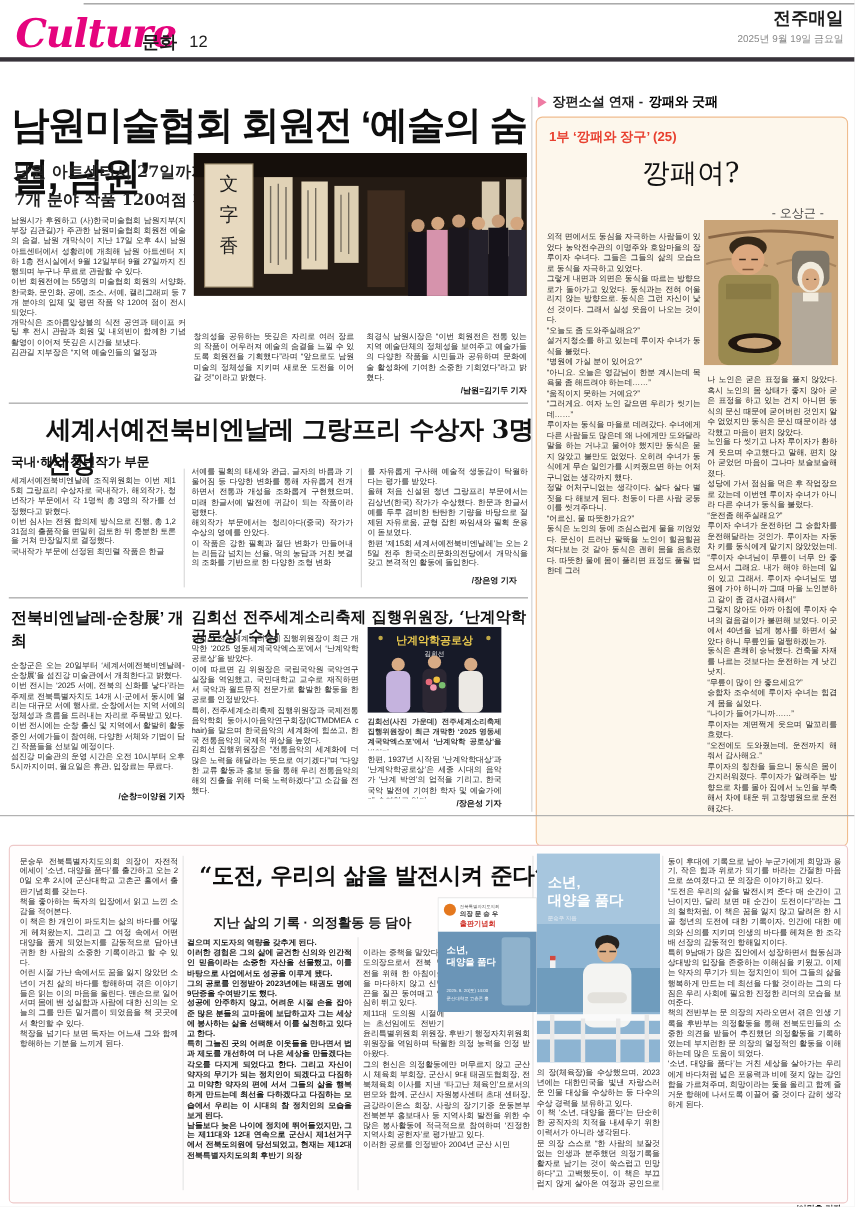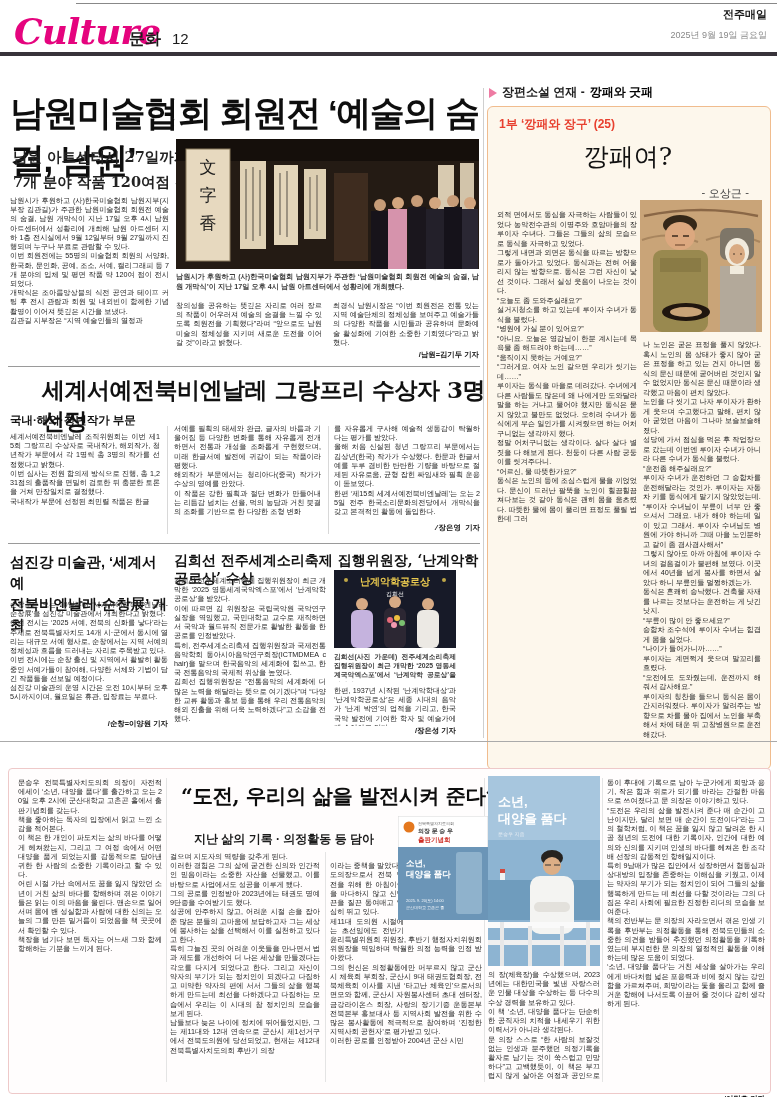--- a/index.html
+++ b/index.html
@@ -28,21 +28,21 @@
 </style>
 </head>
 <body>
 
 <div class="page">
 
   <div class="abs hrule" style="left:76px;top:3px;width:701px;background:#888;"></div>
   <div class="abs serif" style="left:14px;top:10px;font-size:36px;font-style:italic;font-weight:bold;color:#e5047e;letter-spacing:-1px;">Culture</div>
   <div class="abs" style="left:129px;top:29px;font-size:16px;font-weight:bold;">문화</div>
   <div class="abs" style="left:172px;top:30px;font-size:15px;">12</div>
-  <div class="abs" style="right:10px;top:7px;font-size:11px;font-weight:bold;text-align:right;">전주매일</div>
+  <div class="abs" style="right:10px;top:7px;font-size:16px;font-weight:bold;text-align:right;">전주매일</div>
   <div class="abs" style="right:10px;top:29px;font-size:9px;color:#888;text-align:right;">2025년 9월 19일 금요일</div>
   <div class="abs" style="left:0;top:52px;width:777px;height:4px;background:#38333a;"></div>
 
   <div class="abs headline1" style="left:10px;top:90px;width:472px;">남원미술협회 회원전 ‘예술의 숨결, 남원’</div>
   <div class="abs serif subhead1" style="left:13px;top:144px;">
     <div>남원 아트센터서 27일까지</div>
     <div>7개 분야 작품 120여점 전시</div>
   </div>
 
   <svg class="abs" style="left:176px;top:139px;" width="303" height="130" viewBox="0 0 303 130">
@@ -69,21 +69,20 @@
       <circle cx="241" cy="62" r="6" fill="#c79c78"></circle>
         <rect x="232" y="68" width="18" height="62" fill="#1a161d"></rect>
       <circle cx="259" cy="64" r="6" fill="#d3a67f"></circle>
         <rect x="250" y="70" width="18" height="60" fill="#23202a"></rect>
       <circle cx="277" cy="62" r="6" fill="#c79c78"></circle>
         <rect x="268" y="68" width="18" height="62" fill="#15121a"></rect>
       <circle cx="294" cy="64" r="6" fill="#d3a67f"></circle>
         <rect x="286" y="70" width="16" height="60" fill="#2a2733"></rect>
     </g>
   </svg>
-  <div class="abs caption" style="left:176px;top:272px;width:303px;height:24px;">남원시가 후원하고 (사)한국미술협회 남원지부가 주관한 ‘남원미술협회 회원전 예술의 숨결, 남원 개막식’이 지난 17일 오후 4시 남원 아트센터에서 성황리에 개최됐다.</div>
 
   <div class="abs body" style="left:10px;top:196px;width:159px;height:166px;">남원시가 후원하고 (사)한국미술협회 남원지부(지부장 김관길)가 주관한 남원미술협회 회원전 예술의 숨결, 남원 개막식이 지난 17일 오후 4시 남원 아트센터에서 성황리에 개최해 남원 아트센터 지하 1층 전시실에서 9월 12일부터 9월 27일까지 진행되며 누구나 무료로 관람할 수 있다.
 이번 회원전에는 55명의 미술협회 회원의 서양화, 한국화, 문인화, 공예, 조소, 서예, 캘리그래피 등 7개 분야의 입체 및 평면 작품 약 120여 점이 전시되었다.
 개막식은 조아름앙상블의 식전 공연과 테이프 커팅 후 전시 관람과 회원 및 내외빈이 함께한 기념촬영이 이어져 뜻깊은 시간을 보냈다.
 김관길 지부장은 “지역 예술인들의 열정과</div>
   <div class="abs body" style="left:333px;top:301px;width:146px;height:48px;">최경식 남원시장은 “이번 회원전은 전통 있는 지역 예술단체의 정체성을 보여주고 예술가들의 다양한 작품을 시민들과 공유하며 문화예술 활성화에 기여한 소중한 기회였다”라고 밝혔다.</div>
   <div class="abs body" style="left:176px;top:301px;width:146px;height:60px;">창의성을 공유하는 뜻깊은 자리로 여러 장르의 작품이 어우러져 예술의 숨결을 느낄 수 있도록 회원전을 기획했다”라며 “앞으로도 남원 미술의 정체성을 지키며 새로운 도전을 이어갈 것”이라고 밝혔다.</div>
   <div class="abs byline" style="left:333px;top:350px;width:146px;">/남원=김기두 기자</div>
 
   <div class="abs hrule" style="left:8px;top:366px;width:472px;"></div>
@@ -94,26 +93,25 @@
   <div class="abs vrule" style="left:328px;top:426px;height:108px;"></div>
   <div class="abs body" style="left:10px;top:432px;width:150px;height:102px;">세계서예전북비엔날레 조직위원회는 이번 제15회 그랑프리 수상자로 국내작가, 해외작가, 청년작가 부문에서 각 1명씩 총 3명의 작가를 선정했다고 밝혔다.
 이번 심사는 전원 합의제 방식으로 진행, 총 1,231점의 출품작을 면밀히 검토한 뒤 충분한 토론을 거쳐 만장일치로 결정했다.
 국내작가 부문에 선정된 최민렬 작품은 한글</div>
   <div class="abs body" style="left:174px;top:424px;width:147px;height:112px;">서예를 필획의 태세와 완급, 글자의 바름과 기울어짐 등 다양한 변화를 통해 자유롭게 전개하면서 전통과 개성을 조화롭게 구현했으며, 미래 한글서예 발전에 귀감이 되는 작품이라 평했다.
 해외작가 부문에서는 청리아다(중국) 작가가 수상의 영예를 안았다.
 이 작품은 강한 필획과 절단 변화가 만들어내는 리듬감 넘치는 선율, 먹의 농담과 거친 붓결의 조화를 기반으로 한 다양한 조형 변화</div>
   <div class="abs body" style="left:334px;top:424px;width:146px;height:98px;">를 자유롭게 구사해 예술적 생동감이 탁월하다는 평가를 받았다.
 올해 처음 신설된 청년 그랑프리 부문에서는 김상년(한국) 작가가 수상했다. 한문과 한글서예를 두루 겸비한 탄탄한 기량을 바탕으로 절제된 자유로움, 균형 잡힌 짜임새와 필획 운용이 돋보였다.
 한편 ‘제15회 세계서예전북비엔날레’는 오는 25일 전주 한국소리문화의전당에서 개막식을 갖고 본격적인 활동에 돌입한다.</div>
-  <div class="abs byline" style="left:334px;top:523px;width:146px;font-family:Liberation Mono, monospace;">/장은영 기자</div>
+  <div class="abs byline" style="left:324px;top:523px;width:146px;">/장은영 기자</div>
 
   <div class="abs hrule" style="left:8px;top:543px;width:472px;"></div>
 
   <div class="abs headline3" style="left:10px;top:552px;width:158px;">
-    <div>섬진강 미술관, ‘세계서예</div>
     <div>전북비엔날레-순창展’ 개최</div>
   </div>
   <div class="abs body" style="left:10px;top:600px;width:158px;height:118px;">순창군은 오는 20일부터 ‘세계서예전북비엔날레-순창展’을 섬진강 미술관에서 개최한다고 밝혔다.
 이번 전시는 ‘2025 서예, 전북의 신화를 낳다’라는 주제로 전북특별자치도 14개 시·군에서 동시에 열리는 대규모 서예 행사로, 순창에서는 지역 서예의 정체성과 흐름을 드러내는 자리로 주목받고 있다.
 이번 전시에는 순창 출신 및 지역에서 활발히 활동 중인 서예가들이 참여해, 다양한 서체와 기법이 담긴 작품들을 선보일 예정이다.
 섬진강 미술관의 운영 시간은 오전 10시부터 오후 5시까지이며, 월요일은 휴관, 입장료는 무료다.</div>
   <div class="abs byline" style="left:10px;top:719px;width:158px;">/순창=이양원 기자</div>
 
   <div class="abs serif headline4" style="left:174px;top:552px;width:306px;">김희선 전주세계소리축제 집행위원장, ‘난계악학 공로상’ 수상</div>
   <div class="abs body" style="left:174px;top:576px;width:152px;height:162px;">김희선 전주세계소리축제 집행위원장이 최근 개막한 ‘2025 영동세계국악엑스포’에서 ‘난계악학 공로상’을 받았다.
@@ -218,21 +216,21 @@
 
   <div class="abs body" style="left:18px;top:778px;width:144px;height:304px;">문승우 전북특별자치도의회 의장이 자전적 에세이 ‘소년, 대양을 품다’를 출간하고 오는 20일 오후 2시에 군산대학교 고촌곤 홀에서 출판기념회를 갖는다.
 책을 좋아하는 독자의 입장에서 읽고 느낀 소감을 적어본다.
 이 책은 한 개인이 파도치는 삶의 바다를 어떻게 헤쳐왔는지, 그리고 그 여정 속에서 어떤 대양을 품게 되었는지를 감동적으로 담아낸 귀한 한 사람의 소중한 기록이라고 할 수 있다.
 어린 시절 가난 속에서도 꿈을 잃지 않았던 소년이 거친 삶의 바다를 항해하며 겪은 이야기들은 읽는 이의 마음을 울린다. 맨손으로 일어서며 몸에 밴 성실함과 사람에 대한 신의는 오늘의 그를 만든 밑거름이 되었음을 책 곳곳에서 확인할 수 있다.
 책장을 넘기다 보면 독자는 어느새 그와 함께 항해하는 기분을 느끼게 된다.</div>
 
   <div class="abs serif" style="left:168px;top:782px;width:318px;text-align:center;font-size:20.5px;font-weight:bold;color:#0d0d0d;letter-spacing:-0.5px;margin-left:12px;">“도전, 우리의 삶을 발전시켜 준다”</div>
   <div class="abs" style="left:168px;top:831px;width:232px;text-align:center;font-size:12px;font-weight:bold;">지난 삶의 기록 · 의정활동 등 담아</div>
 
-  <div class="abs body" style="left:170px;top:852px;width:150px;height:230px;">걸으며 지도자의 역량을 갖추게 된다.
+  <div class="abs body" style="left:170px;top:852px;width:150px;height:230px;font-weight:bold;">걸으며 지도자의 역량을 갖추게 된다.
 이러한 경험은 그의 삶에 굳건한 신의와 인간적인 믿음이라는 소중한 자산을 선물했고, 이를 바탕으로 사업에서도 성공을 이루게 됐다.
 그의 공로를 인정받아 2023년에는 태권도 명예 9단증을 수여받기도 했다.
 성공에 안주하지 않고, 어려운 시절 손을 잡아준 많은 분들의 고마움에 보답하고자 그는 세상에 봉사하는 삶을 선택해서 이를 실천하고 있다고 한다.
 특히 그늘진 곳의 어려운 이웃들을 만나면서 법과 제도를 개선하여 더 나은 세상을 만들겠다는 각오를 다지게 되었다고 한다. 그리고 자신이 약자의 무기가 되는 정치인이 되겠다고 다짐하고 미약한 약자의 편에 서서 그들의 삶을 행복하게 만드는데 최선을 다하겠다고 다짐하는 모습에서 우리는 이 시대의 참 정치인의 모습을 보게 된다.
 남들보다 늦은 나이에 정치에 뛰어들었지만, 그는 제11대와 12대 연속으로 군산시 제1선거구에서 전북도의원에 당선되었고, 현재는 제12대 전북특별자치도의회 후반기 의장</div>
   <div class="abs body" style="left:330px;top:852px;width:152px;height:230px;">
     <span style="float:right;width:78px;height:72px;"></span><span style="white-space:pre-line;">이라는 중책을 맡았다.
 도의장으로서 전북 발전을 위해 한 아침이슬을 마다하지 않고 신발끈을 질끈 동여매고 열심히 뛰고 있다.
 제11대 도의원 시절에는 초선임에도 전반기 윤리특별위원회 위원장, 후반기 행정자치위원회 위원장을 역임하며 탁월한 의정 능력을 인정 받아왔다.
 그의 헌신은 의정활동에만 머무르지 않고 군산시 체육회 부회장, 군산시 9대 태권도협회장, 전북체육회 이사를 지낸 ‘타고난 체육인’으로서의 면모와 함께, 군산시 자원봉사센터 초대 센터장, 금강라이온스 회장, 사랑의 장기기증 운동본부 전북본부 홍보대사 등 지역사회 발전을 위한 수많은 봉사활동에 적극적으로 참여하며 ‘진정한 지역사회 공헌자’로 평가받고 있다.

